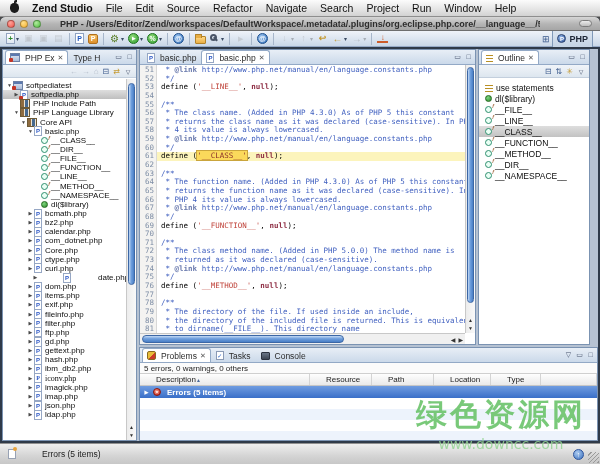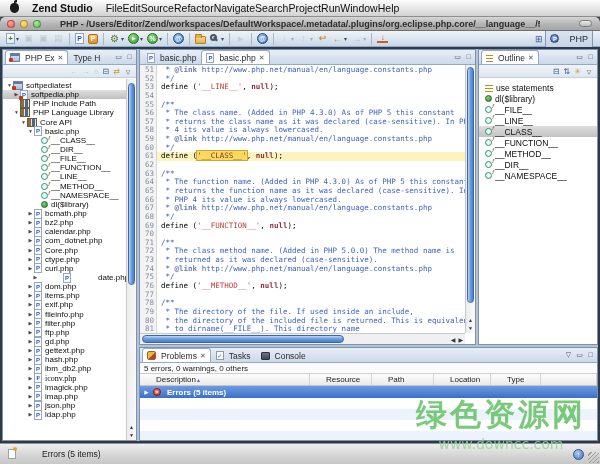--- a/index.html
+++ b/index.html
@@ -53,31 +53,31 @@
 .k-ext::before{content:"▶";color:#9aa4b0;font-size:7px}
 .k-navdis::before{content:"↓";color:#8893a0}
 .k-navdis2::before{content:"↑";color:#8893a0}
 .k-lastedit::before{content:"↩";color:#c49a33;font-weight:bold}
 .k-back::before{content:"←";color:#c49a33;font-weight:bold;font-size:10px}
 .k-forward::before{content:"→";color:#68727f;font-size:10px}
 .k-import{border-bottom:2px solid #cd5c2a;height:9px}
 .k-import::before{content:"↓";color:#cd5c2a;font-weight:bold;font-size:8px}
 .persp{margin-left:auto;display:flex;align-items:center;gap:3px;padding-right:3px}
 .persp-open{font-size:9px;color:#3c5a8c}
-.persp-btn{display:flex;align-items:center;gap:10px;background:linear-gradient(#e3ebf4,#bccde1);border:1px solid #8099b8;border-radius:3px;padding:0 4px;height:30px;font-size:9px;font-weight:normal;color:#1d2636}
+.persp-btn{display:flex;align-items:center;gap:3px;background:linear-gradient(#e3ebf4,#bccde1);border:1px solid #8099b8;border-radius:3px;padding:0 4px;height:30px;font-size:9px;font-weight:bold;color:#1d2636}
 .k-phpp{width:9px;height:9px;background:radial-gradient(circle at 35% 30%,#8fb4e6,#35589c);border-radius:50%;border:1px solid #27406f}
 .k-phpp::before{content:"P";color:#fff;font-size:6px;font-weight:bold}
 
 
 .workbench{position:absolute;top:30px;left:0;right:0;bottom:21px;background:#2f3a49;padding:2px}
 .wb-inner{position:relative;width:100%;height:100%;background:#b6c2d2}
 .panel{position:absolute;background:#fff;border:1px solid #7b93b2;overflow:hidden}
 #p-left{left:0;top:0;bottom:0;width:135px}
 #p-editor{left:137px;top:0;height:296px;width:337px}
-#p-outline{left:476px;top:0;height:296px;right:0}
+#p-outline{left:476px;top:0;height:296px;right:8px}
 #p-problems{left:137px;right:0;top:298px;bottom:0}
 
 
 .vtabs{height:15px;background:linear-gradient(#e8eef6,#cbd9ea);border-bottom:1px solid #93a9c6;display:flex;align-items:flex-end;padding-left:2px;position:relative}
 .vtab{height:14px;display:flex;align-items:center;gap:2px;padding:0 4px;font-size:8.5px;color:#2b2b2b;border:1px solid transparent;border-bottom:none;border-radius:3px 3px 0 0;white-space:nowrap}
 .vtab.active{background:#fff;border-color:#93a9c6}
 .x{color:#555;font-size:7px;margin-left:1px}
 .mm{position:absolute;right:2px;top:2px;display:flex;gap:2px}
 .mm span{width:9px;height:9px;font-size:7px;line-height:9px;text-align:center;color:#44506a}
 .vmenu{font-size:6px;color:#44506a;width:8px;text-align:center}
@@ -167,21 +167,21 @@
 .watermark{position:absolute;right:14px;bottom:12px;text-align:center;pointer-events:none;z-index:50;font-family:"DejaVu Sans",sans-serif}
 .wm1{font-size:31px;font-weight:bold;color:rgba(110,196,110,.92);letter-spacing:3px;white-space:nowrap}
 .wm2{font-size:14px;color:rgba(148,212,148,.85);margin-top:0;white-space:nowrap}
 </style>
 </head>
 <body>
 
 <div class="menubar">
   <span class="apple"></span>
   <span class="menu-item menu-app">Zend Studio</span>
-  <span style="display:flex;">
+  <span style="display:flex;gap:13px">
       <span class="menu-item">File</span>
       <span class="menu-item">Edit</span>
       <span class="menu-item">Source</span>
       <span class="menu-item">Refactor</span>
       <span class="menu-item">Navigate</span>
       <span class="menu-item">Search</span>
       <span class="menu-item">Project</span>
       <span class="menu-item">Run</span>
       <span class="menu-item">Window</span>
       <span class="menu-item">Help</span>

